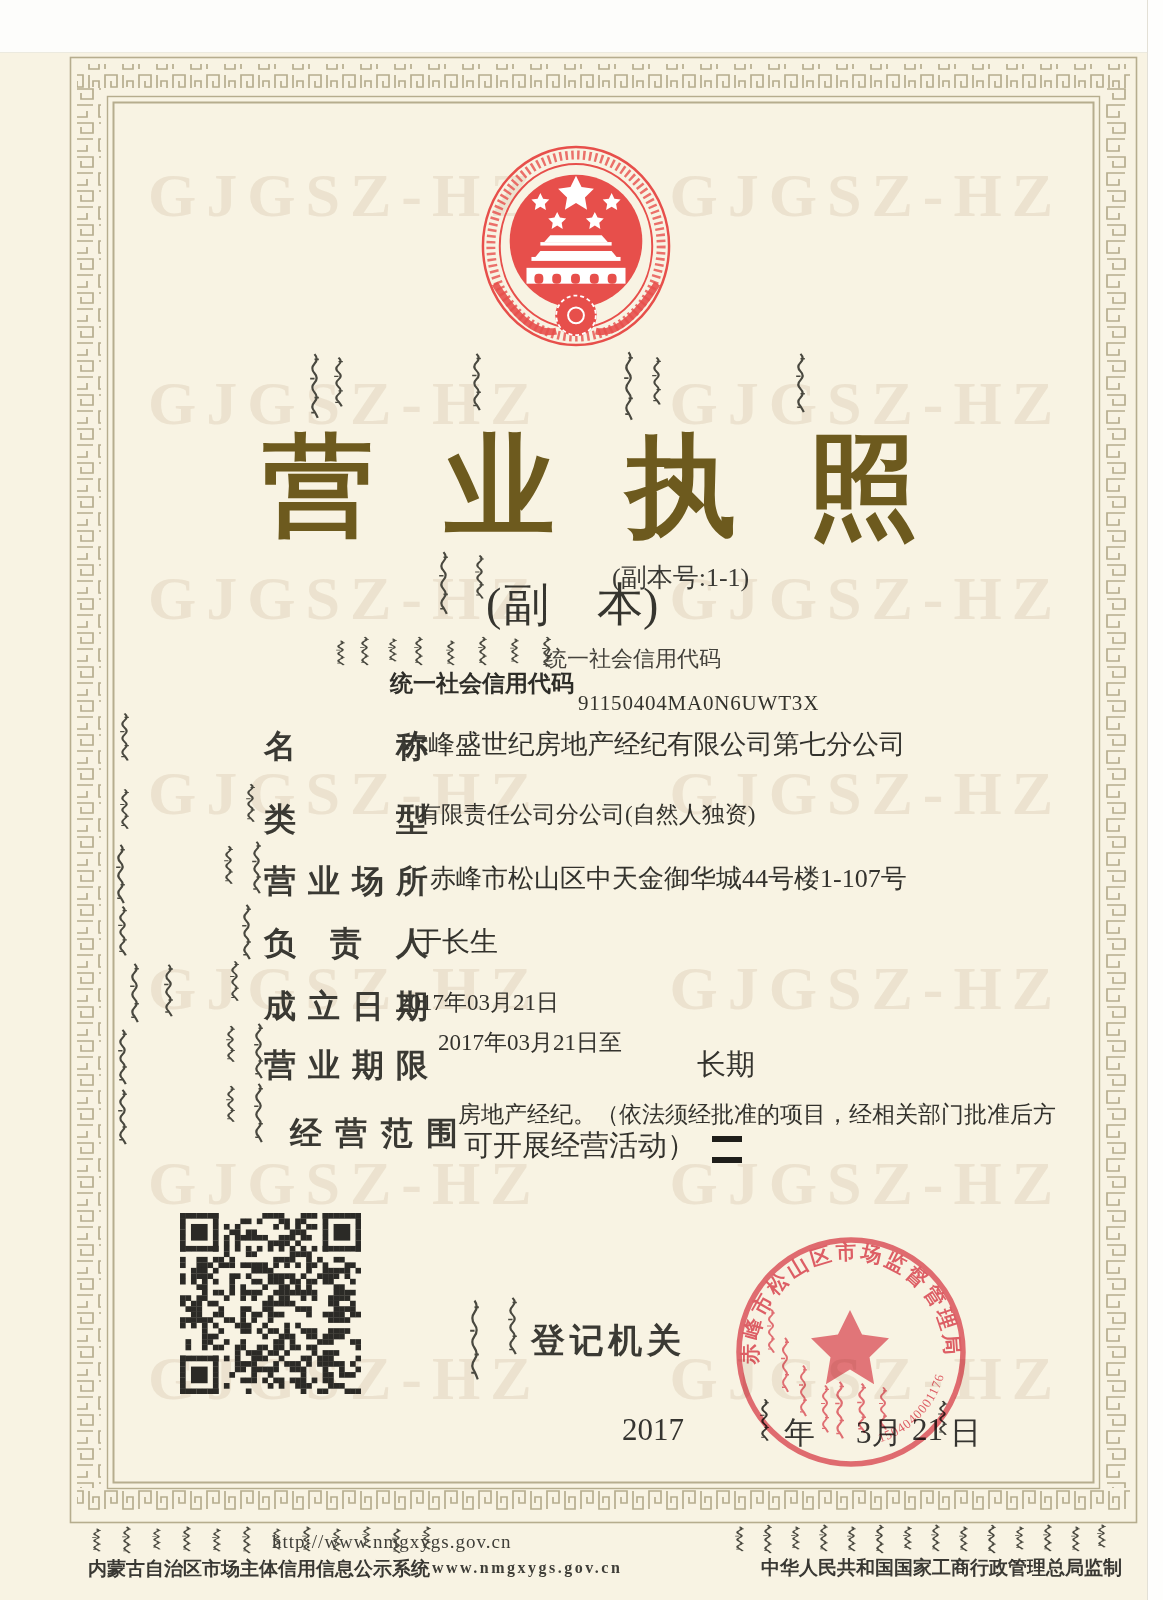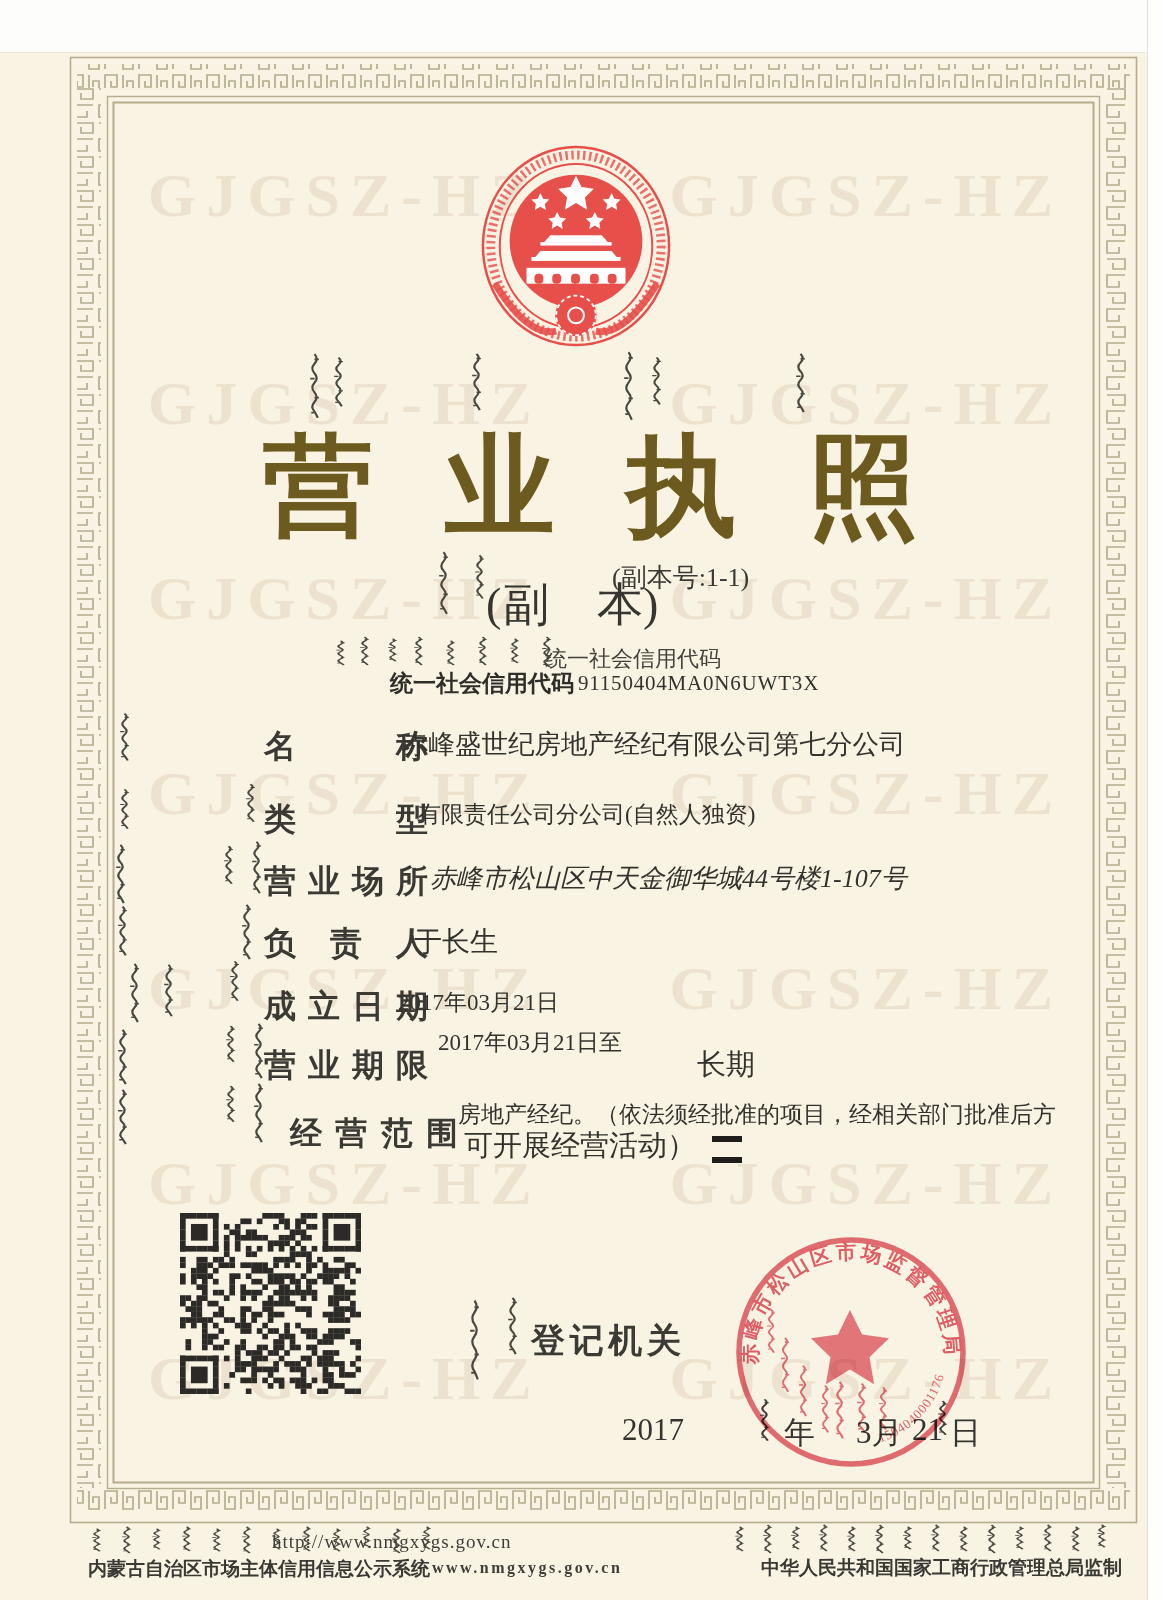--- a/index.html
+++ b/index.html
@@ -17,21 +17,21 @@
   .mg{position:absolute;color:#49483f;}
   .content{z-index:4;}
   #title{left:263px;top:430px;width:655px;height:122px;font-size:110px;font-weight:700;
          color:#6d5a1e;line-height:1.05;}
   .jchars{display:flex;justify-content:space-between;}
   #copy-left{left:486px;top:574px;font-size:46px;letter-spacing:2px;color:#36352f;}
   #copy-right{left:597px;top:574px;font-size:46px;color:#36352f;}
   #copy-number{left:612px;top:560px;font-size:26px;color:#3a3934;}
   #code-caption{left:545px;top:644px;font-size:22px;color:#44423c;}
   #code-label{left:390px;top:668px;font-size:23px;font-weight:700;color:#2e2d28;}
-  #code-value{left:578px;top:671px;font-size:21px;letter-spacing:0.8px;color:#33322c;}
+  #code-value{left:578px;top:691px;font-size:21px;letter-spacing:0.8px;color:#33322c;}
   .fld-label{position:absolute;left:264px;width:164px;font-size:32px;font-weight:700;color:#3a3933;}
   .fld-value{position:absolute;font-size:23px;color:#33322d;white-space:nowrap;}
   #scope-label{left:290px;width:168px;}
   #dbar{left:712px;top:1136px;width:30px;height:15px;border-top:6px solid #1f1e1a;border-bottom:6px solid #1f1e1a;}
   #reg-label{left:531px;top:1318px;width:150px;font-size:34px;font-weight:600;color:#3b3a34;}
   .date-part{position:absolute;top:1412px;font-size:31px;color:#353430;}
   #seal-svg{left:731px;top:1232px;z-index:6;mix-blend-mode:multiply;opacity:.93;}
   #qr-svg{left:180px;top:1213px;}
   .ft-mono{font-family:Liberation Serif, serif;}
   #ft-left-url{left:272px;top:1531px;font-size:19px;letter-spacing:1px;color:#3f3e38;}
@@ -355,21 +355,21 @@
       <span>型</span>
     </div>
   <div class="fld-value content" style="left:418px;top:799px;">有限责任公司分公司(自然人独资)</div>
 
   <div class="fld-label jchars content" style="top: 860px; display: flex; justify-content: space-between;">
       <span>营</span>
       <span>业</span>
       <span>场</span>
       <span>所</span>
     </div>
-  <div class="fld-value content" style="left:430px;top:861px;font-size:26px;font-style:italic;">赤峰市松山区中天金御华城44号楼1-107号</div>
+  <div class="fld-value content" style="left:430px;top:861px;font-size:26px;">赤峰市松山区中天金御华城44号楼1-107号</div>
 
   <div class="fld-label jchars content" style="top: 922px; display: flex; justify-content: space-between;">
       <span>负</span>
       <span>责</span>
       <span>人</span>
     </div>
   <div class="fld-value content" style="left:414px;top:923px;font-size:28px;">于长生</div>
 
   <div class="fld-label jchars content" style="top: 985px; display: flex; justify-content: space-between;">
       <span>成</span>

